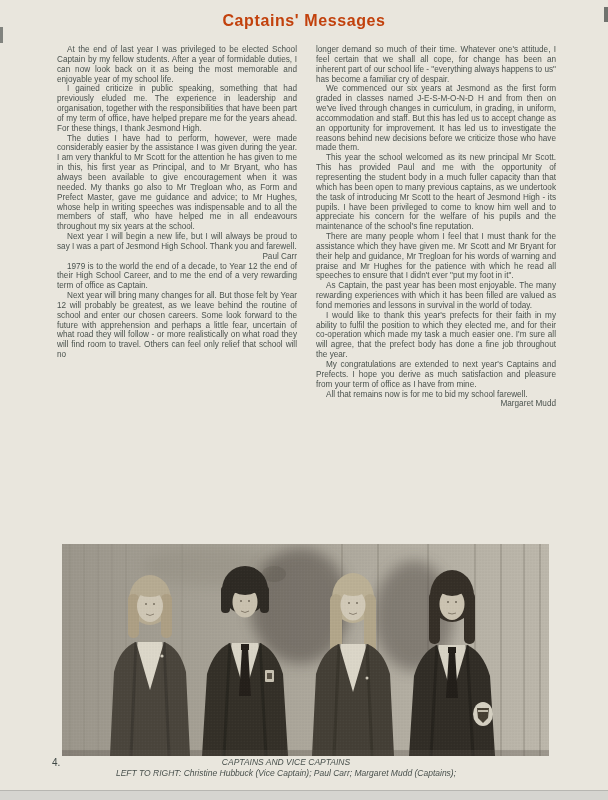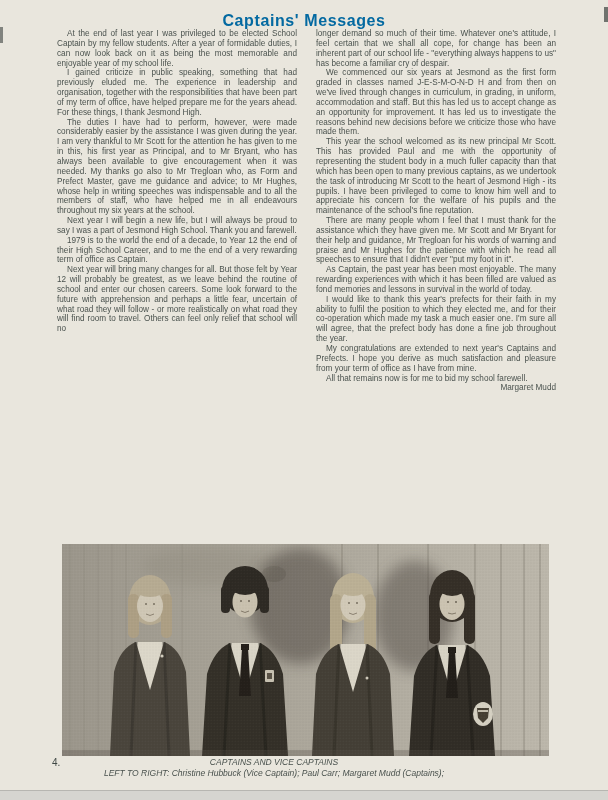--- a/index.html
+++ b/index.html
@@ -5,40 +5,40 @@
   html,body { margin:0; padding:0; }
   body {
     width:608px; height:800px; position:relative; overflow:hidden;
     background:#e9e6dd;
     font-family:"Liberation Sans", sans-serif;
     color:#49524e;
   }
   .page-title {
     position:absolute; top:12px; left:0; width:608px;
     text-align:center; font-size:16px; font-weight:bold;
-    letter-spacing:0.6px; color:#0369a1;
+    letter-spacing:0.6px; color:#c2410c;
   }
   .columns {
-    position:absolute; top:29px; left:57px; width:499px;
+    position:absolute; top:45px; left:57px; width:499px;
     display:flex; gap:19px;
   }
   .col {
     width:245px; font-size:8.2px; line-height:9.85px;
     text-align:justify; color:#4a524e;
   }
   .col p { margin:0; text-indent:10px; }
   .col p.noindent { text-indent:0; }
   .col p.signature { text-align:right; text-indent:0; }
   .photo {
     position:absolute; left:62px; top:544px; width:487px; height:212px;
     overflow:hidden; background:#a9a499;
   }
   .photo svg { display:block; }
   .caption {
-    position:absolute; top:757px; left:4px; width:540px;
+    position:absolute; top:757px; left:16px; width:540px;
     text-align:center; font-style:italic; font-size:8.5px;
     line-height:10.6px; color:#49514d;
   }
   .page-number {
     position:absolute; left:52px; top:757px;
     font-size:10px; color:#3f4744;
   }
   .scan-bottom {
     position:absolute; left:0; right:0; bottom:0; height:9px;
     background:#d6d5d0; border-top:1px solid #b7b6b1;
@@ -59,20 +59,21 @@
 <div class="speck-right"></div>
 
 <div class="page-title">Captains' Messages</div>
 
 <div class="columns">
   <div class="col">
     <p>At the end of last year I was privileged to be elected School Captain by my fellow students. After a year of formidable duties, I can now look back on it as being the most memorable and enjoyable year of my school life.</p>
     <p>I gained criticize in public speaking, something that had previously eluded me. The experience in leadership and organisation, together with the responsibilities that have been part of my term of office, have helped prepare me for the years ahead. For these things, I thank Jesmond High.</p>
     <p>The duties I have had to perform, however, were made considerably easier by the assistance I was given during the year. I am very thankful to Mr Scott for the attention he has given to me in this, his first year as Principal, and to Mr Bryant, who has always been available to give encouragement when it was needed. My thanks go also to Mr Tregloan who, as Form and Prefect Master, gave me guidance and advice; to Mr Hughes, whose help in writing speeches was indispensable and to all the members of staff, who have helped me in all endeavours throughout my six years at the school.</p>
     <p>Next year I will begin a new life, but I will always be proud to say I was a part of Jesmond High School. Thank you and farewell.</p>
+    <p class="signature">Paul Carr</p>
     <p>1979 is to the world the end of a decade, to Year 12 the end of their High School Career, and to me the end of a very rewarding term of office as Captain.</p>
     <p>Next year will bring many changes for all. But those felt by Year 12 will probably be greatest, as we leave behind the routine of school and enter our chosen careers. Some look forward to the future with apprehension and perhaps a little fear, uncertain of what road they will follow - or more realistically on what road they will find room to travel. Others can feel only relief that school will no</p>
   </div>
   <div class="col">
     <p class="noindent">longer demand so much of their time. Whatever one's attitude, I feel certain that we shall all cope, for change has been an inherent part of our school life - "everything always happens to us" has become a familiar cry of despair.</p>
     <p>We commenced our six years at Jesmond as the first form graded in classes named J-E-S-M-O-N-D H and from then on we've lived through changes in curriculum, in grading, in uniform, accommodation and staff. But this has led us to accept change as an opportunity for improvement. It has led us to investigate the reasons behind new decisions before we criticize those who have made them.</p>
     <p>This year the school welcomed as its new principal Mr Scott. This has provided Paul and me with the opportunity of representing the student body in a much fuller capacity than that which has been open to many previous captains, as we undertook the task of introducing Mr Scott to the heart of Jesmond High - its pupils. I have been privileged to come to know him well and to appreciate his concern for the welfare of his pupils and the maintenance of the school's fine reputation.</p>
     <p>There are many people whom I feel that I must thank for the assistance which they have given me. Mr Scott and Mr Bryant for their help and guidance, Mr Tregloan for his words of warning and praise and Mr Hughes for the patience with which he read all speeches to ensure that I didn't ever "put my foot in it".</p>
     <p>As Captain, the past year has been most enjoyable. The many rewarding experiences with which it has been filled are valued as fond memories and lessons in survival in the world of today.</p>
     <p>I would like to thank this year's prefects for their faith in my ability to fulfil the position to which they elected me, and for their co-operation which made my task a much easier one. I'm sure all will agree, that the prefect body has done a fine job throughout the year.</p>

